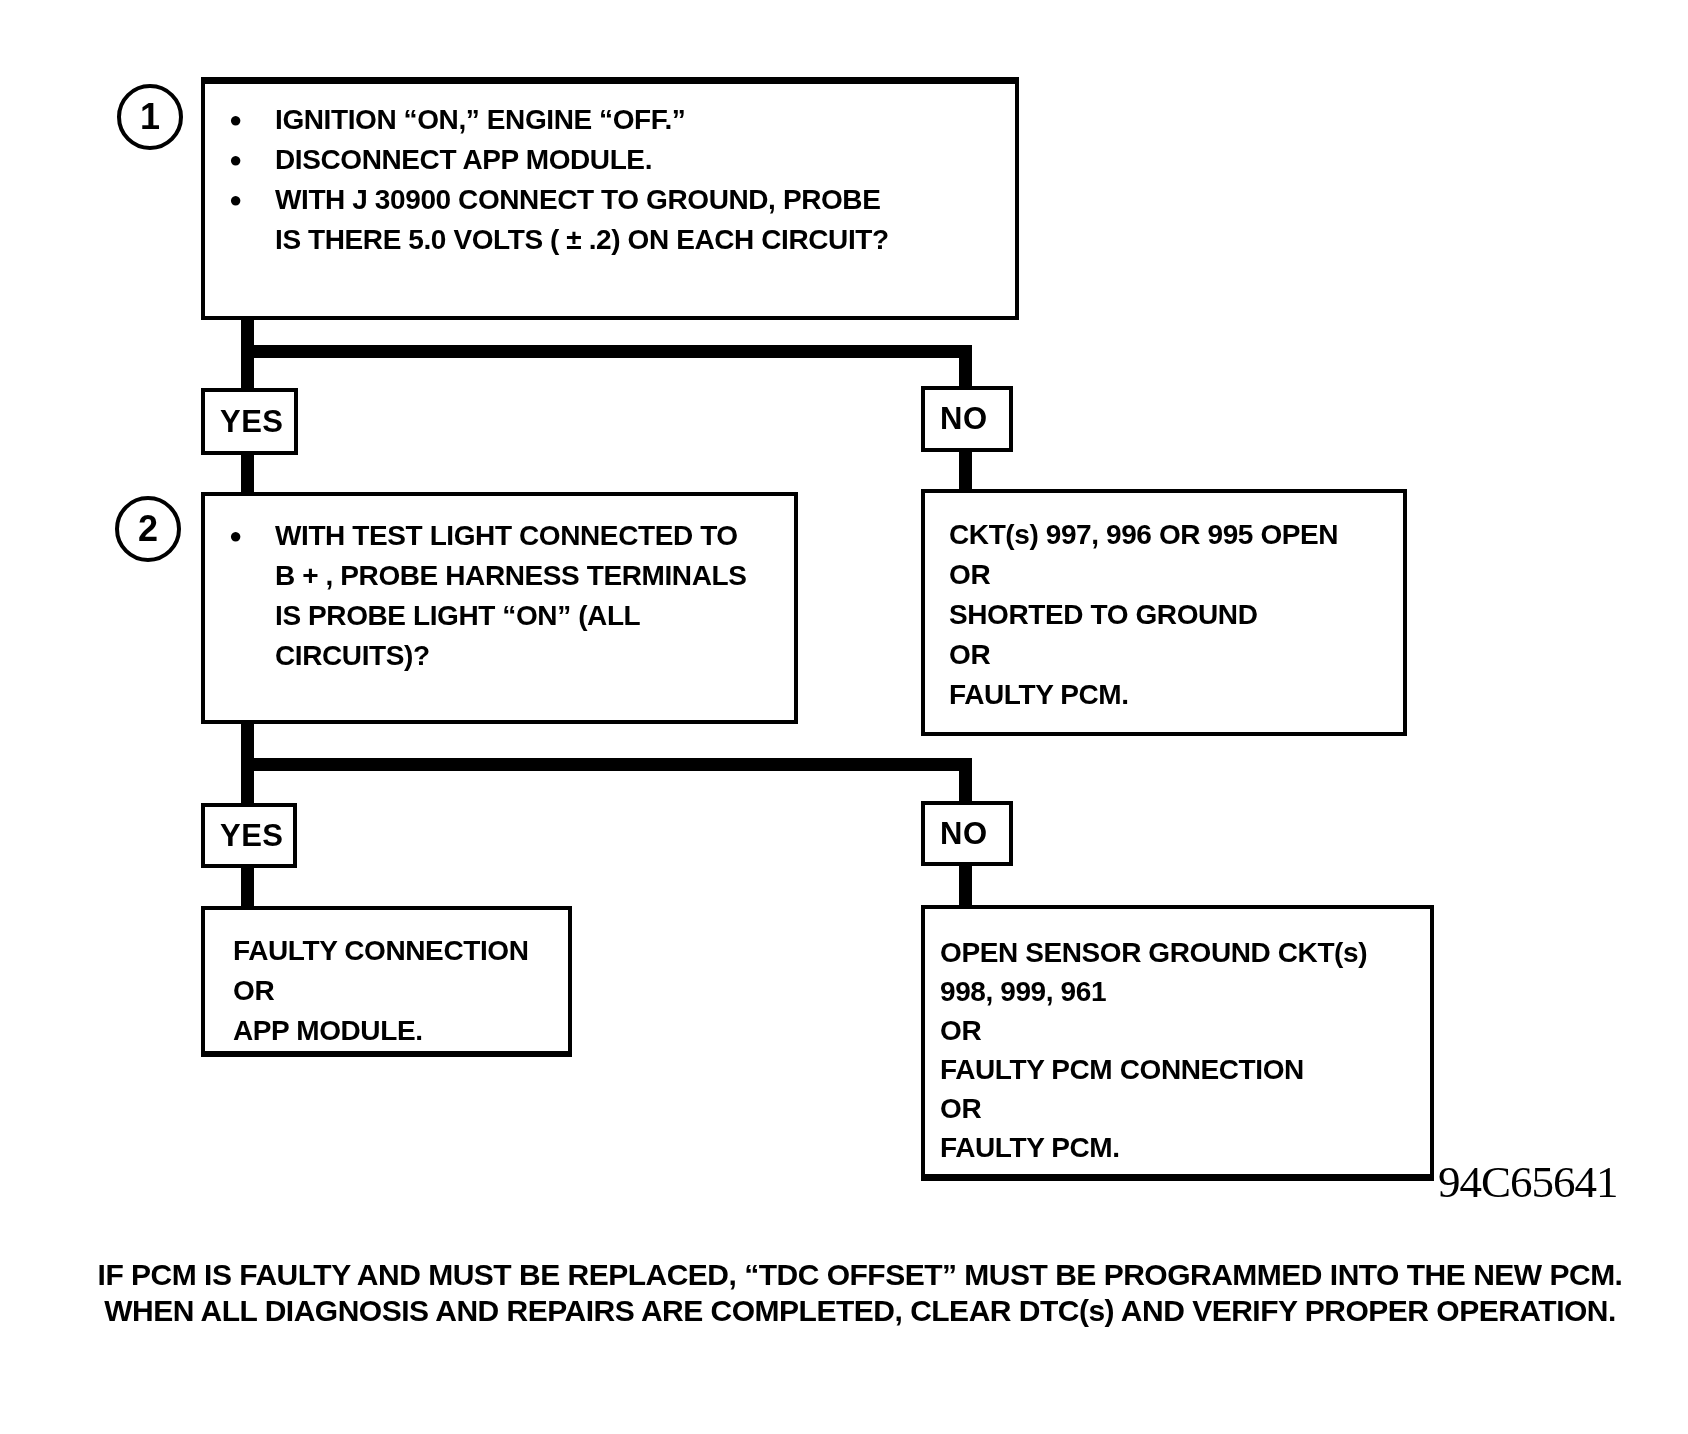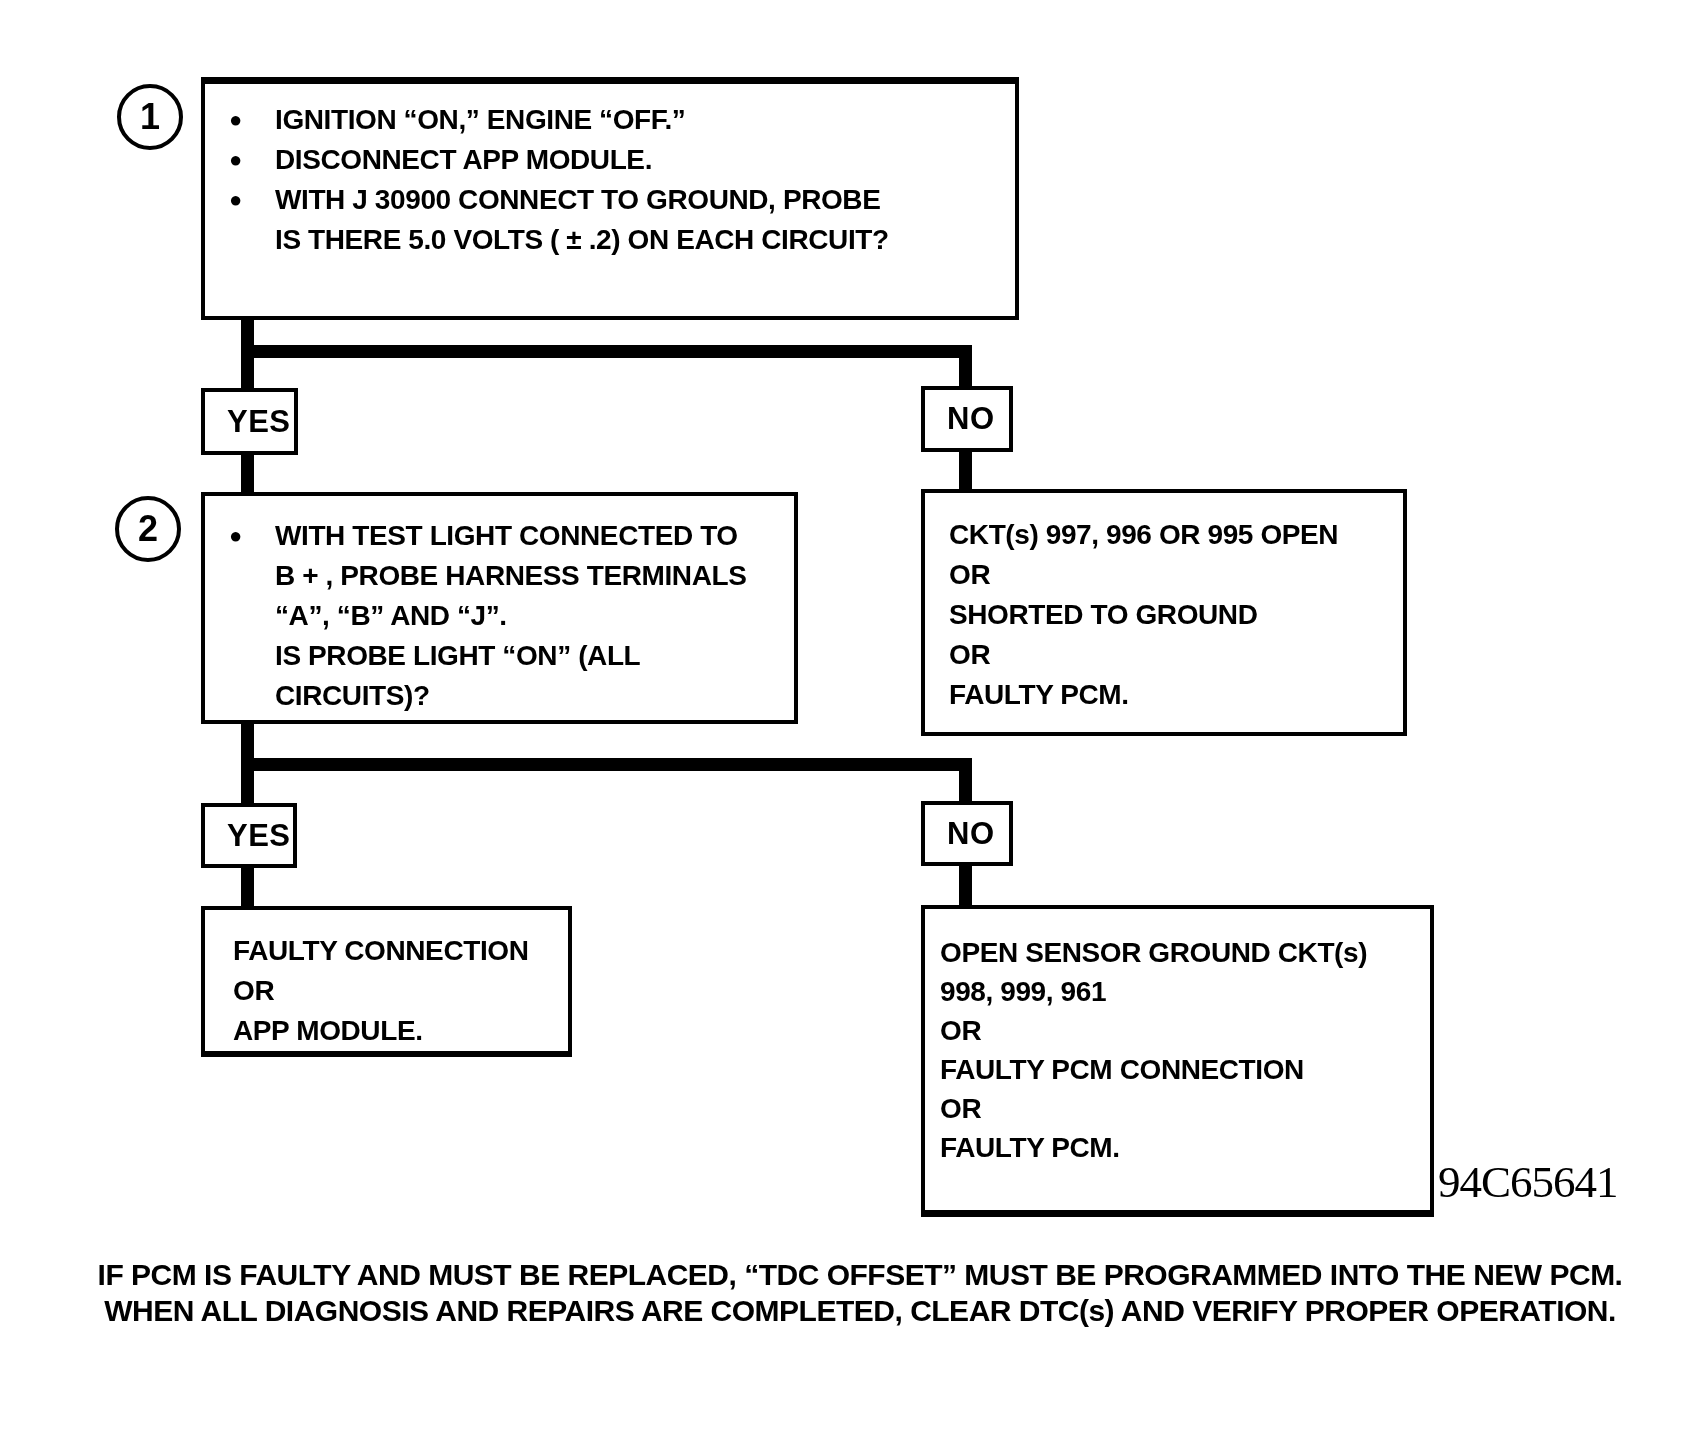--- a/index.html
+++ b/index.html
@@ -39,21 +39,21 @@
   .fc-no1 {
     left: 921px; top: 489px; width: 486px; height: 247px;
     padding: 22px 10px 0 24px;
   }
   .fc-yes2res {
     left: 201px; top: 906px; width: 371px; height: 151px;
     border-bottom-width: 6px;
     padding: 21px 8px 0 28px;
   }
   .fc-no2res {
-    left: 921px; top: 905px; width: 513px; height: 312px;
+    left: 921px; top: 905px; width: 513px; height: 276px;
     border-bottom-width: 7px;
     padding: 24px 8px 0 15px;
     line-height: 39px;
   }
   
   .bullet-row { display: flex; }
   .bullet-glyph {
     width: 46px;
     flex: 0 0 46px;
     font-size: 22px;
@@ -62,21 +62,21 @@
   
   .decision {
     position: absolute;
     box-sizing: border-box;
     border: 4px solid #000;
     background: #fff;
     display: flex;
     align-items: center;
     font-size: 31px;
     letter-spacing: 0.5px;
-    padding-left: 22px;
+    padding-left: 15px;
   }
   .d-yes1 { left: 201px; top: 388px; width: 97px;  height: 67px; }
   .d-no1  { left: 921px; top: 386px; width: 92px;  height: 66px; }
   .d-yes2 { left: 201px; top: 803px; width: 96px;  height: 65px; }
   .d-no2  { left: 921px; top: 801px; width: 92px;  height: 65px; }
   
   .step-circle {
     position: absolute;
     box-sizing: border-box;
     width: 66px; height: 66px;
@@ -167,21 +167,20 @@
   <div class="conn c-v-no1"></div>
 
   <div class="step-circle circle-2">2</div>
 
   <div class="fc-box fc-step2">
     <div class="bullet-row">
       <span class="bullet-glyph">●</span>
       <div class="bullet-text">
         <div>WITH TEST LIGHT CONNECTED TO</div>
         <div>B + , PROBE HARNESS TERMINALS</div>
-        <div>“A”, “B” AND “J”.</div>
         <div>IS PROBE LIGHT “ON” (ALL</div>
         <div>CIRCUITS)?</div>
       </div>
     </div>
   </div>
 
   <div class="fc-box fc-no1">
     <div>CKT(s) 997, 996 OR 995 OPEN</div>
     <div>OR</div>
     <div>SHORTED TO GROUND</div>

